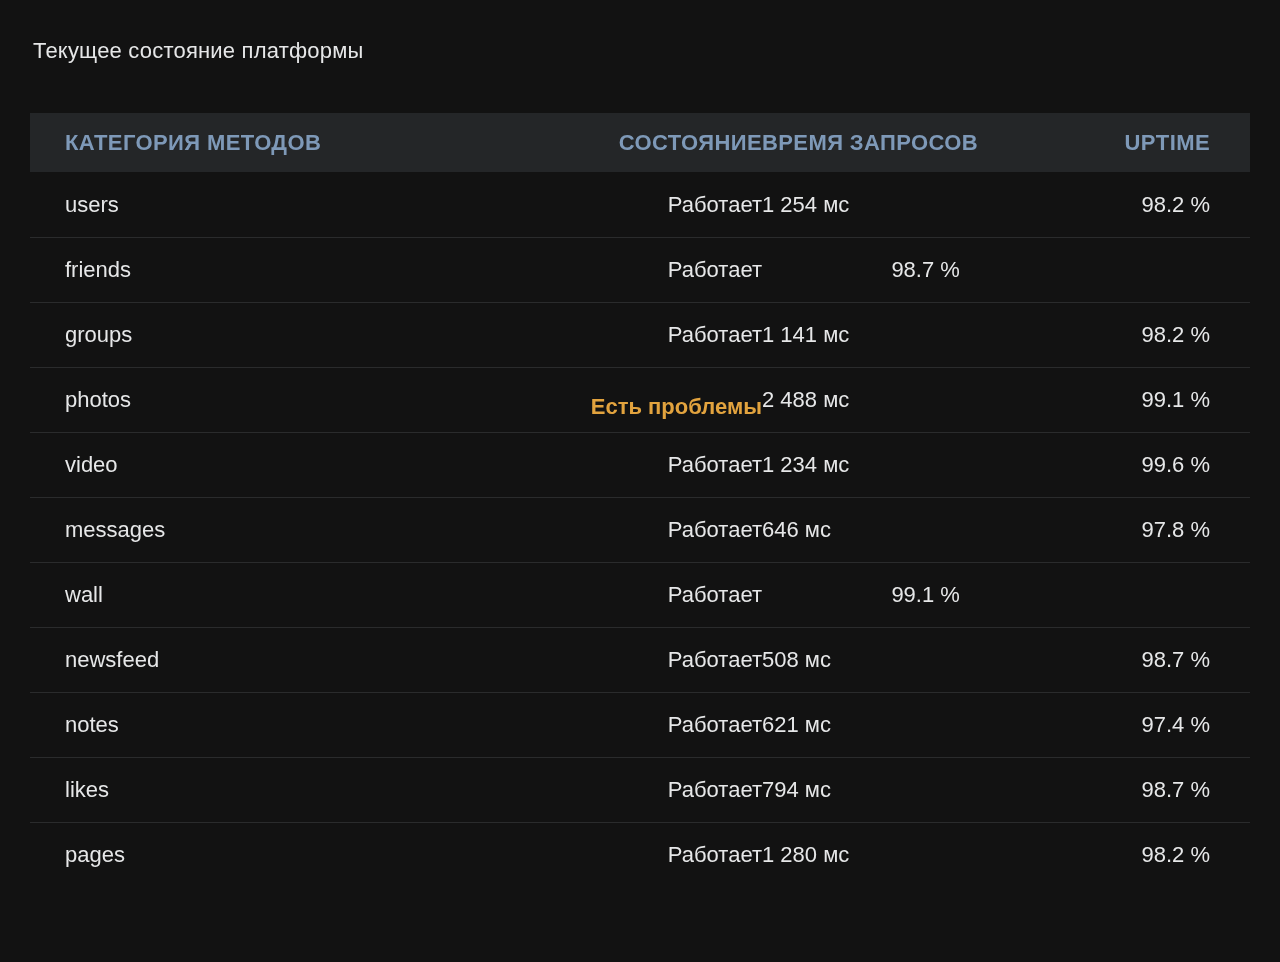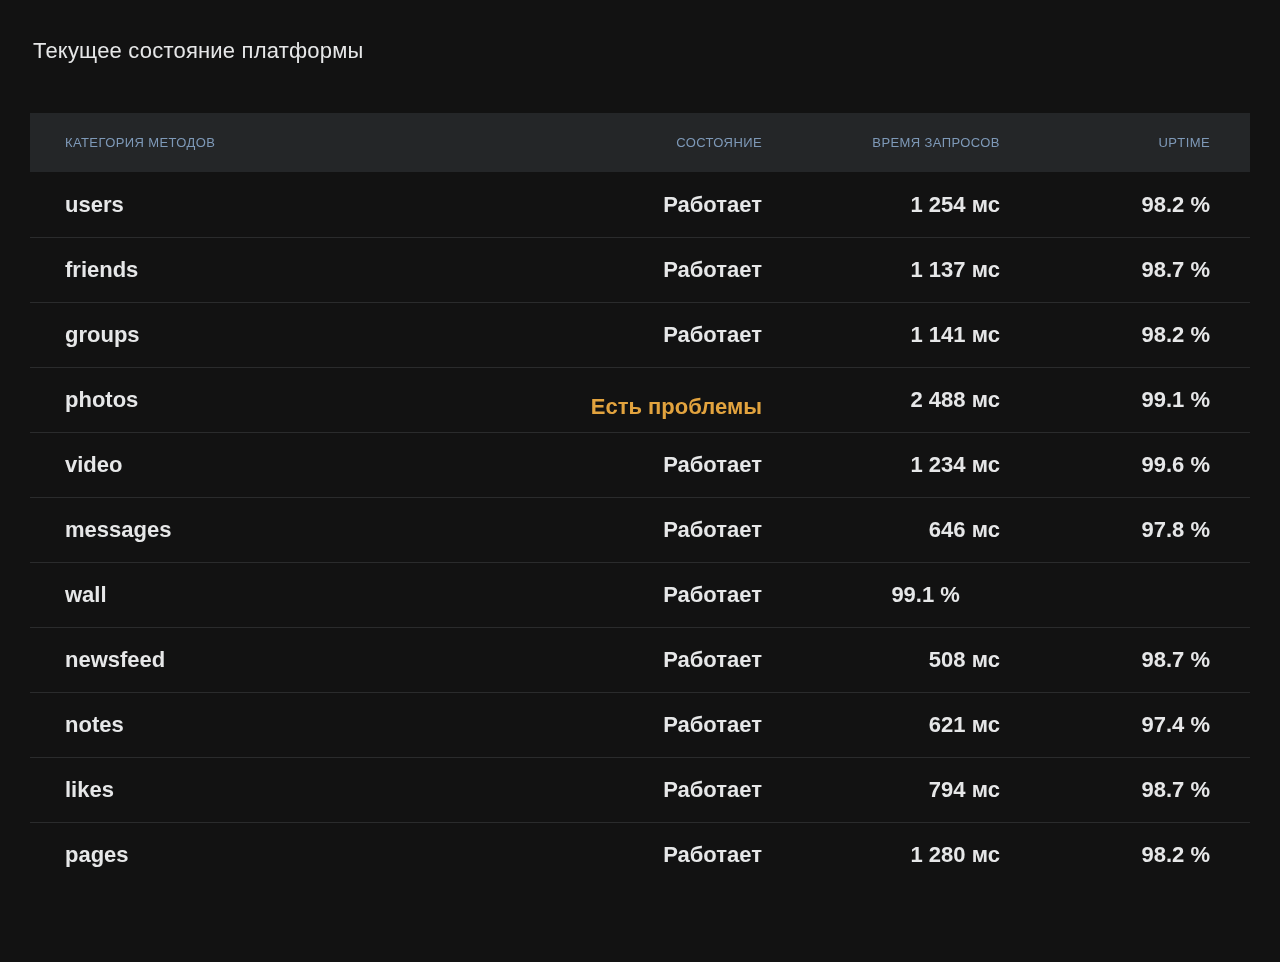--- a/index.html
+++ b/index.html
@@ -31,37 +31,37 @@
     width: 1220px;
   }
   .thead {
     display: grid;
     grid-template-columns: 28% 32% 19.5% 20.5%;
     height: 59px;
     background: var(--header-bg);
     align-items: center;
   }
   .th {
-    font-size: 13px;
-    font-weight: 400;
+    font-size: 22px;
+    font-weight: 700;
     letter-spacing: 0.4px;
     color: var(--header-text);
     text-transform: uppercase;
   }
   .tr {
     display: grid;
     grid-template-columns: 28% 32% 19.5% 20.5%;
     height: 65px;
     align-items: center;
   }
   .tr + .tr { border-top: 1px solid var(--separator); }
-  .td { font-size: 22px; color: var(--text); font-weight: bold; }
+  .td { font-size: 22px; color: var(--text); }
   .col-category { text-align: left; padding-left: 35px; }
   .col-status   { text-align: right; }
-  .col-time     { text-align: right; }
+  .col-time     { text-align: left; }
   .col-uptime   { text-align: right; padding-right: 40px; }
   .td.col-status.warn { color: var(--warning); font-weight: 700; margin-top: 14px; }
 </style>
 </head>
 <body>
 
 <div class="page">
 
   <h1 class="page-title">Текущее состояние платформы</h1>
 
@@ -77,21 +77,20 @@
     <div class="tbody">
         <div class="tr">
     <div class="td col-category">users</div>
     <div class="td col-status">Работает</div>
     <div class="td col-time">1 254 мс</div>
     <div class="td col-uptime">98.2 %</div>
   </div>
         <div class="tr">
     <div class="td col-category">friends</div>
     <div class="td col-status">Работает</div>
-    <div class="td col-time">1 137 мс</div>
     <div class="td col-uptime">98.7 %</div>
   </div>
         <div class="tr">
     <div class="td col-category">groups</div>
     <div class="td col-status">Работает</div>
     <div class="td col-time">1 141 мс</div>
     <div class="td col-uptime">98.2 %</div>
   </div>
         <div class="tr">
     <div class="td col-category">photos</div>

